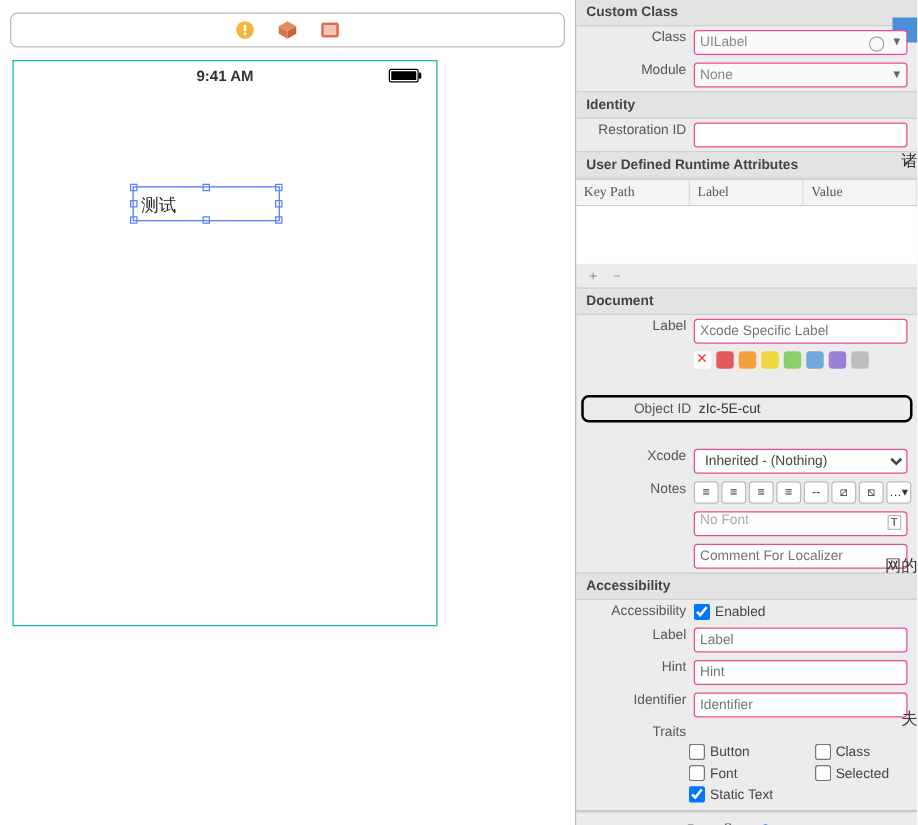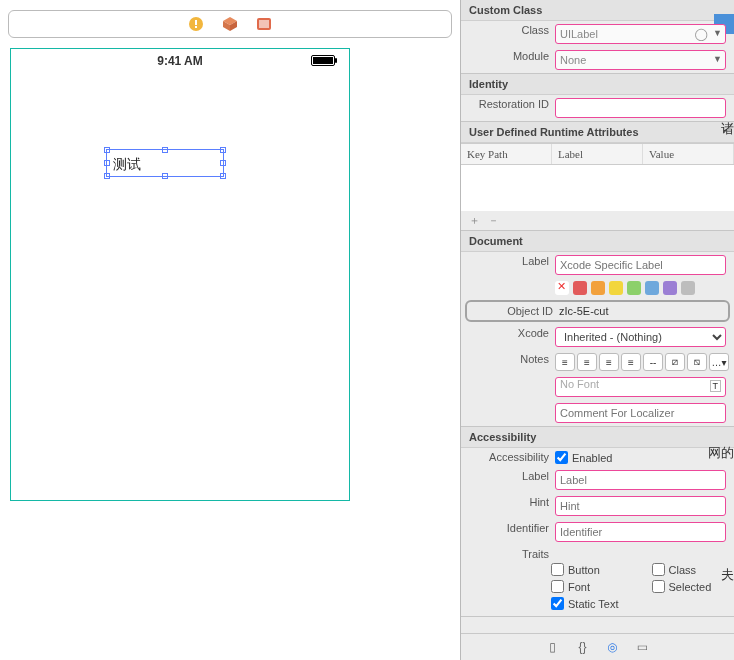--- a/index.html
+++ b/index.html
@@ -57,21 +57,21 @@
   .table-head { display:flex; background:#f4f4f4; border-top:1px solid #ccc; border-bottom:1px solid #ccc; font-size:11px; }
   .table-head > div { flex:1; padding:4px 6px; border-right:1px solid #ddd; color:#555;font-family:Liberation Serif, serif; }
   .table-body { height:46px; background:#fff; }
   .pm-row { display:flex; gap:8px; padding:2px 8px; color:#888; }
 
   .swatches { display:flex; gap:4px; align-items:center; }
   .sw { width:14px; height:14px; border-radius:3px; }
   .sw.none { background:#fff; position:relative; }
   .sw.none::before{content:"✕";color:#e33;font-size:11px;position:absolute;left:2px;top:-1px;}
 
-  .highlight { border:2px solid #a3a3a3; border-radius:6px; padding:1px 2px; margin:2px 4px; }
+  .highlight { border:2px solid #000000; border-radius:6px; padding:1px 2px; margin:18px 4px; }
 
   .notes-tools { display:flex; gap:2px; }
   .nt { width:20px; height:18px; border:1px solid #bbb; border-radius:3px; background:#fff; display:flex; align-items:center; justify-content:center; font-size:10px; }
 
   .traits-grid { display:grid; grid-template-columns:1fr 1fr; gap:4px 18px; padding-left:90px; padding-right:0; padding-bottom:6px;}
 
   .footer-icons { display:flex; gap:14px; align-items:center; justify-content:center; padding:6px 0; border-top:1px solid #c8c8c8; margin-top:auto; }
   .footer-icons .fi { width:16px; height:14px; display:flex; align-items:center; justify-content:center; color:#666; font-size:12px; }
   .footer-icons .fi.sel { color:#2f7ae5; }
 </style>

